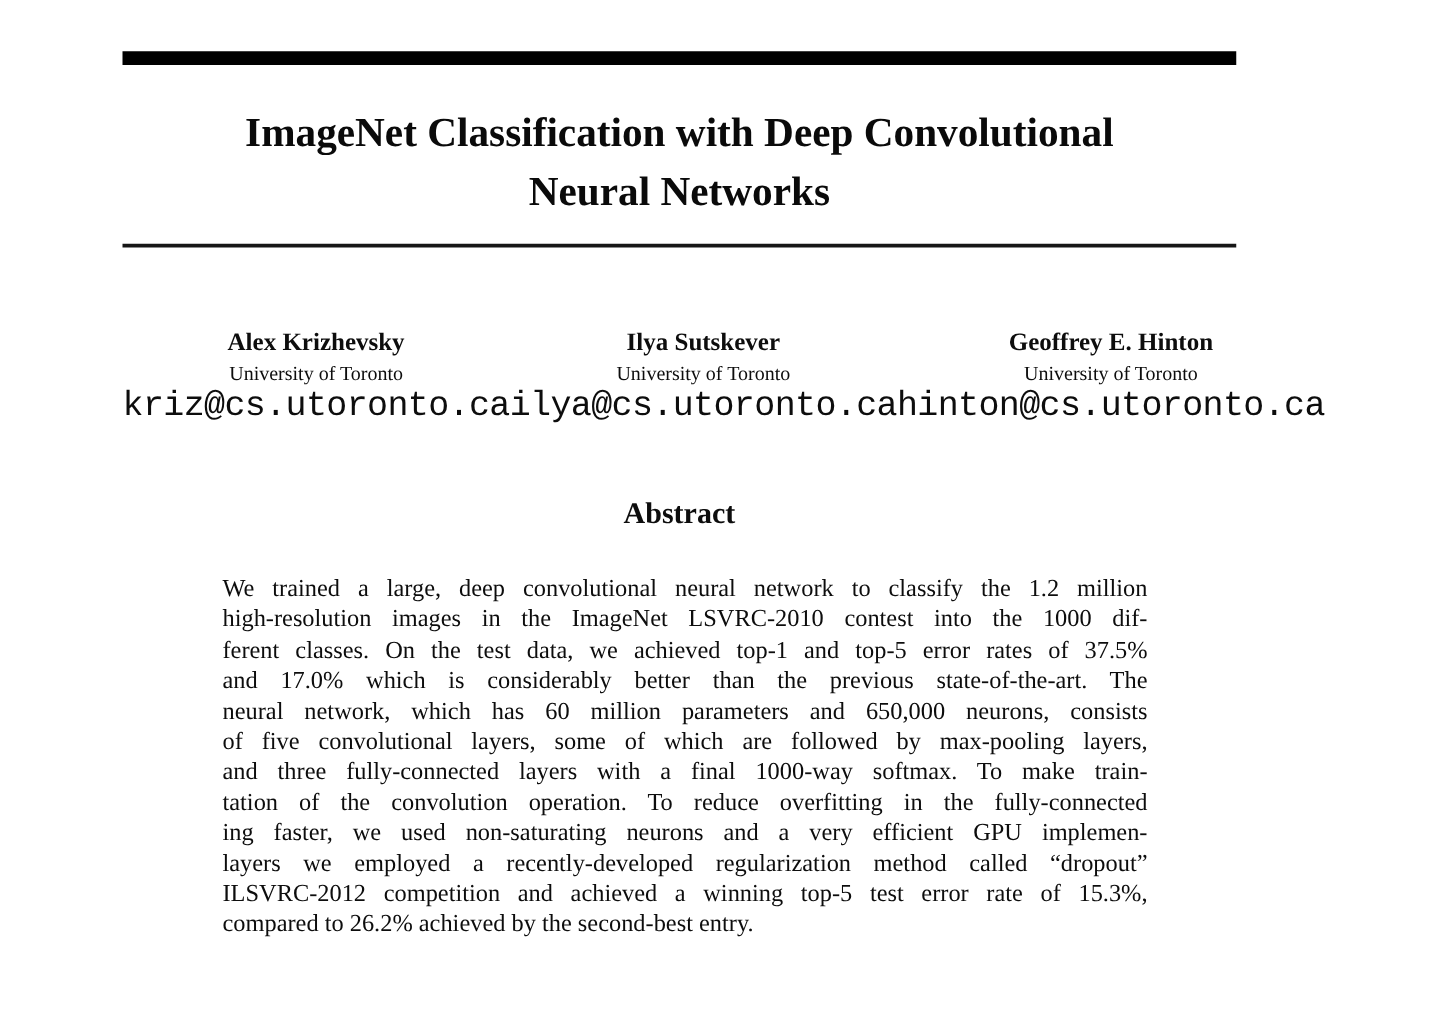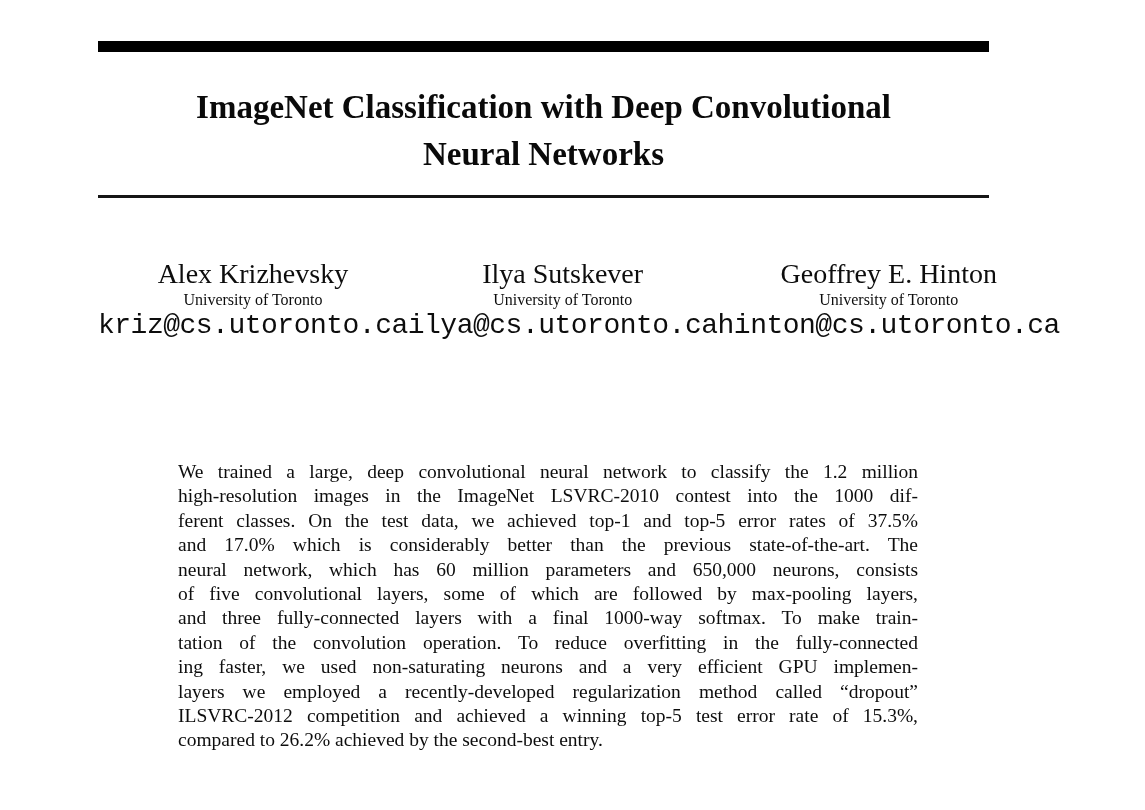--- a/index.html
+++ b/index.html
@@ -48,22 +48,22 @@
     left: 98px;
     top: 261px;
     width: 891px;
     display: flex;
   }
   .author {
     flex: 1;
     text-align: center;
   }
   .a-name {
-    font-weight: normal;
-    font-size: 28px;
+    font-weight: bold;
+    font-size: 20px;
     line-height: 26px;
   }
   .a-aff {
     font-size: 16px;
     line-height: 25px;
   }
   .a-email {
     font-family: "Liberation Mono", monospace;
     font-size: 28px;
     line-height: 28px;
@@ -122,20 +122,21 @@
       <div class="a-aff">University of Toronto</div>
       <div class="a-email">ilya@cs.utoronto.ca</div>
     </div>
     <div class="author">
       <div class="a-name">Geoffrey E. Hinton</div>
       <div class="a-aff">University of Toronto</div>
       <div class="a-email">hinton@cs.utoronto.ca</div>
     </div>
   </div>
 
+  <div class="abs-head">Abstract</div>
 
   <div class="abs-body">
     <div class="abs-line">We trained a large, deep convolutional neural network to classify the 1.2 million</div>
     <div class="abs-line">high-resolution images in the ImageNet LSVRC-2010 contest into the 1000 dif-</div>
     <div class="abs-line">ferent classes. On the test data, we achieved top-1 and top-5 error rates of 37.5%</div>
     <div class="abs-line">and 17.0% which is considerably better than the previous state-of-the-art. The</div>
     <div class="abs-line">neural network, which has 60 million parameters and 650,000 neurons, consists</div>
     <div class="abs-line">of five convolutional layers, some of which are followed by max-pooling layers,</div>
     <div class="abs-line">and three fully-connected layers with a final 1000-way softmax. To make train-</div>
     <div class="abs-line">tation of the convolution operation. To reduce overfitting in the fully-connected</div>

